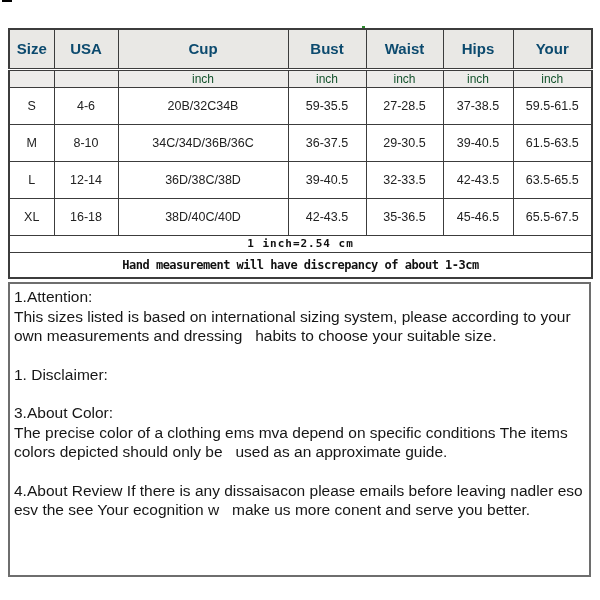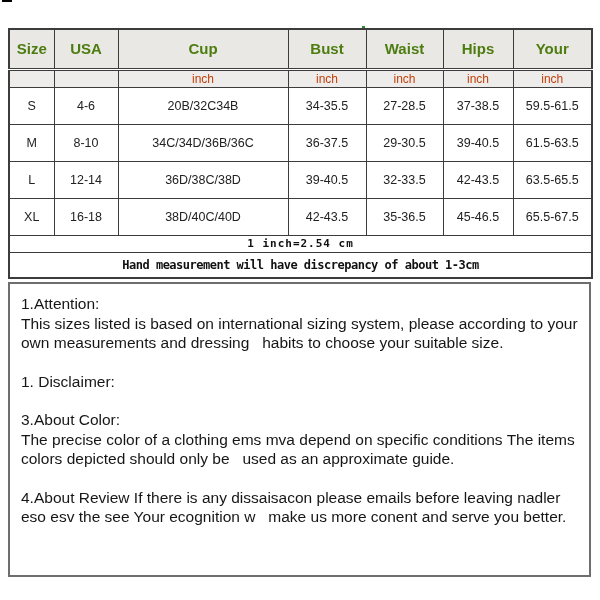--- a/index.html
+++ b/index.html
@@ -45,25 +45,25 @@
     text-align: center;
     vertical-align: middle;
     padding: 0;
     overflow: hidden;
     white-space: nowrap;
   }
   tr.header-row { height: 40px; background: #e9e8e5; }
   tr.header-row th {
     font-size: 15px;
     font-weight: bold;
-    color: #4d7c0f;
+    color: #0c4a6e;
     border-bottom: 3px double #3c3c3c;
   }
   tr.unit-row { height: 18px; background: #edecea; }
-  tr.unit-row td { font-size: 12px; color: #c2410c; }
+  tr.unit-row td { font-size: 12px; color: #14532d; }
   tr.data-row { height: 37px; background: #ffffff; }
   tr.data-row td { font-size: 12.5px; color: #222; }
   tr.conversion-row { height: 17px; background: #ffffff; }
   tr.conversion-row td {
     font-family: "DejaVu Sans Mono", monospace;
     font-weight: bold;
     font-size: 11px;
     letter-spacing: 1px;
     color: #111;
   }
@@ -81,21 +81,21 @@
     left: 8px; top: 282px;
     box-sizing: border-box;
     width: 583px;
     min-height: 295px;
     border: 2px solid #6e6e6e;
     padding: 3px 4px 6px 4px;
     font-size: 15.5px;
     line-height: 19.5px;
     color: #161616;
   }
-  .note { margin: 7px; }
+  .note { margin: 0; }
   .note + .note { margin-top: 19px; }
   .note-heading { white-space: pre-wrap; }
   .note-body { white-space: pre-wrap; }
 </style>
 </head>
 <body>
 
 <div class="stage">
 
   <div class="corner-dash"></div>
@@ -127,21 +127,21 @@
         <td>inch</td>
         <td>inch</td>
         <td>inch</td>
         <td>inch</td>
         <td>inch</td>
       </tr>
       <tr class="data-row">
         <td>S</td>
         <td>4-6</td>
         <td>20B/32C34B</td>
-        <td>34-35.5</td>
+        <td>59-35.5</td>
         <td>27-28.5</td>
         <td>37-38.5</td>
         <td>59.5-61.5</td>
       </tr>
       <tr class="data-row">
         <td>M</td>
         <td>8-10</td>
         <td>34C/34D/36B/36C</td>
         <td>36-37.5</td>
         <td>29-30.5</td>

